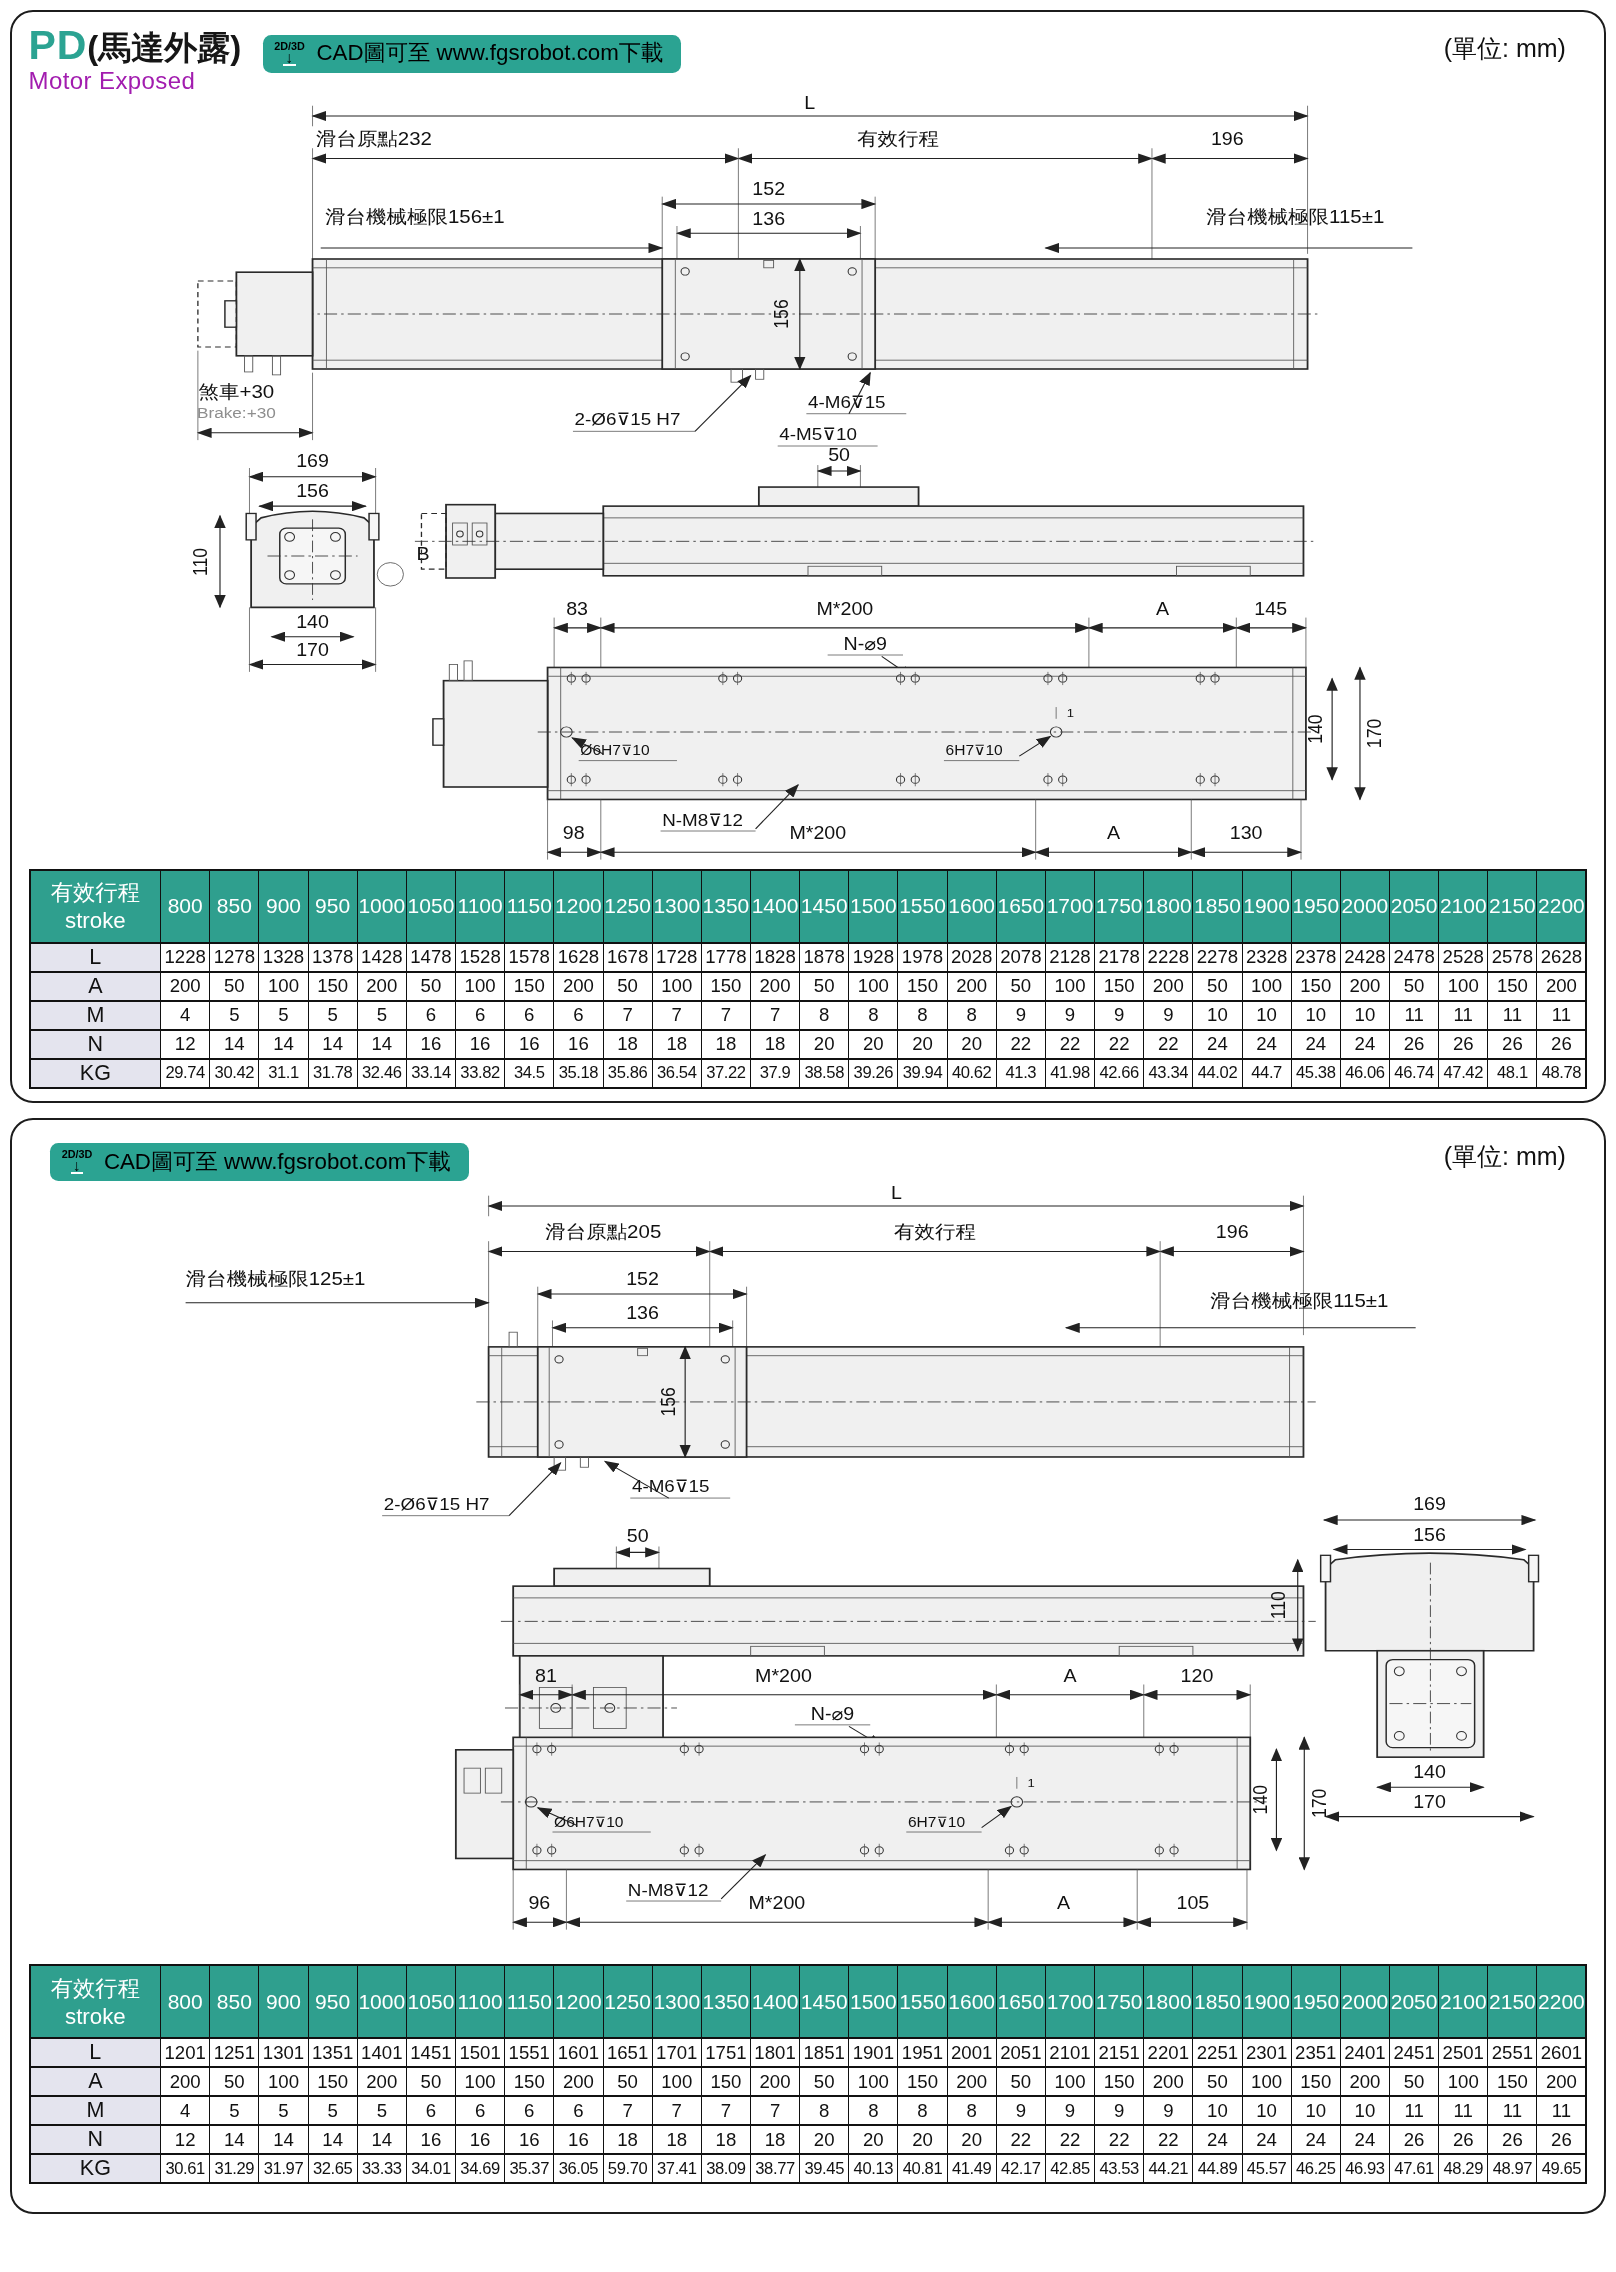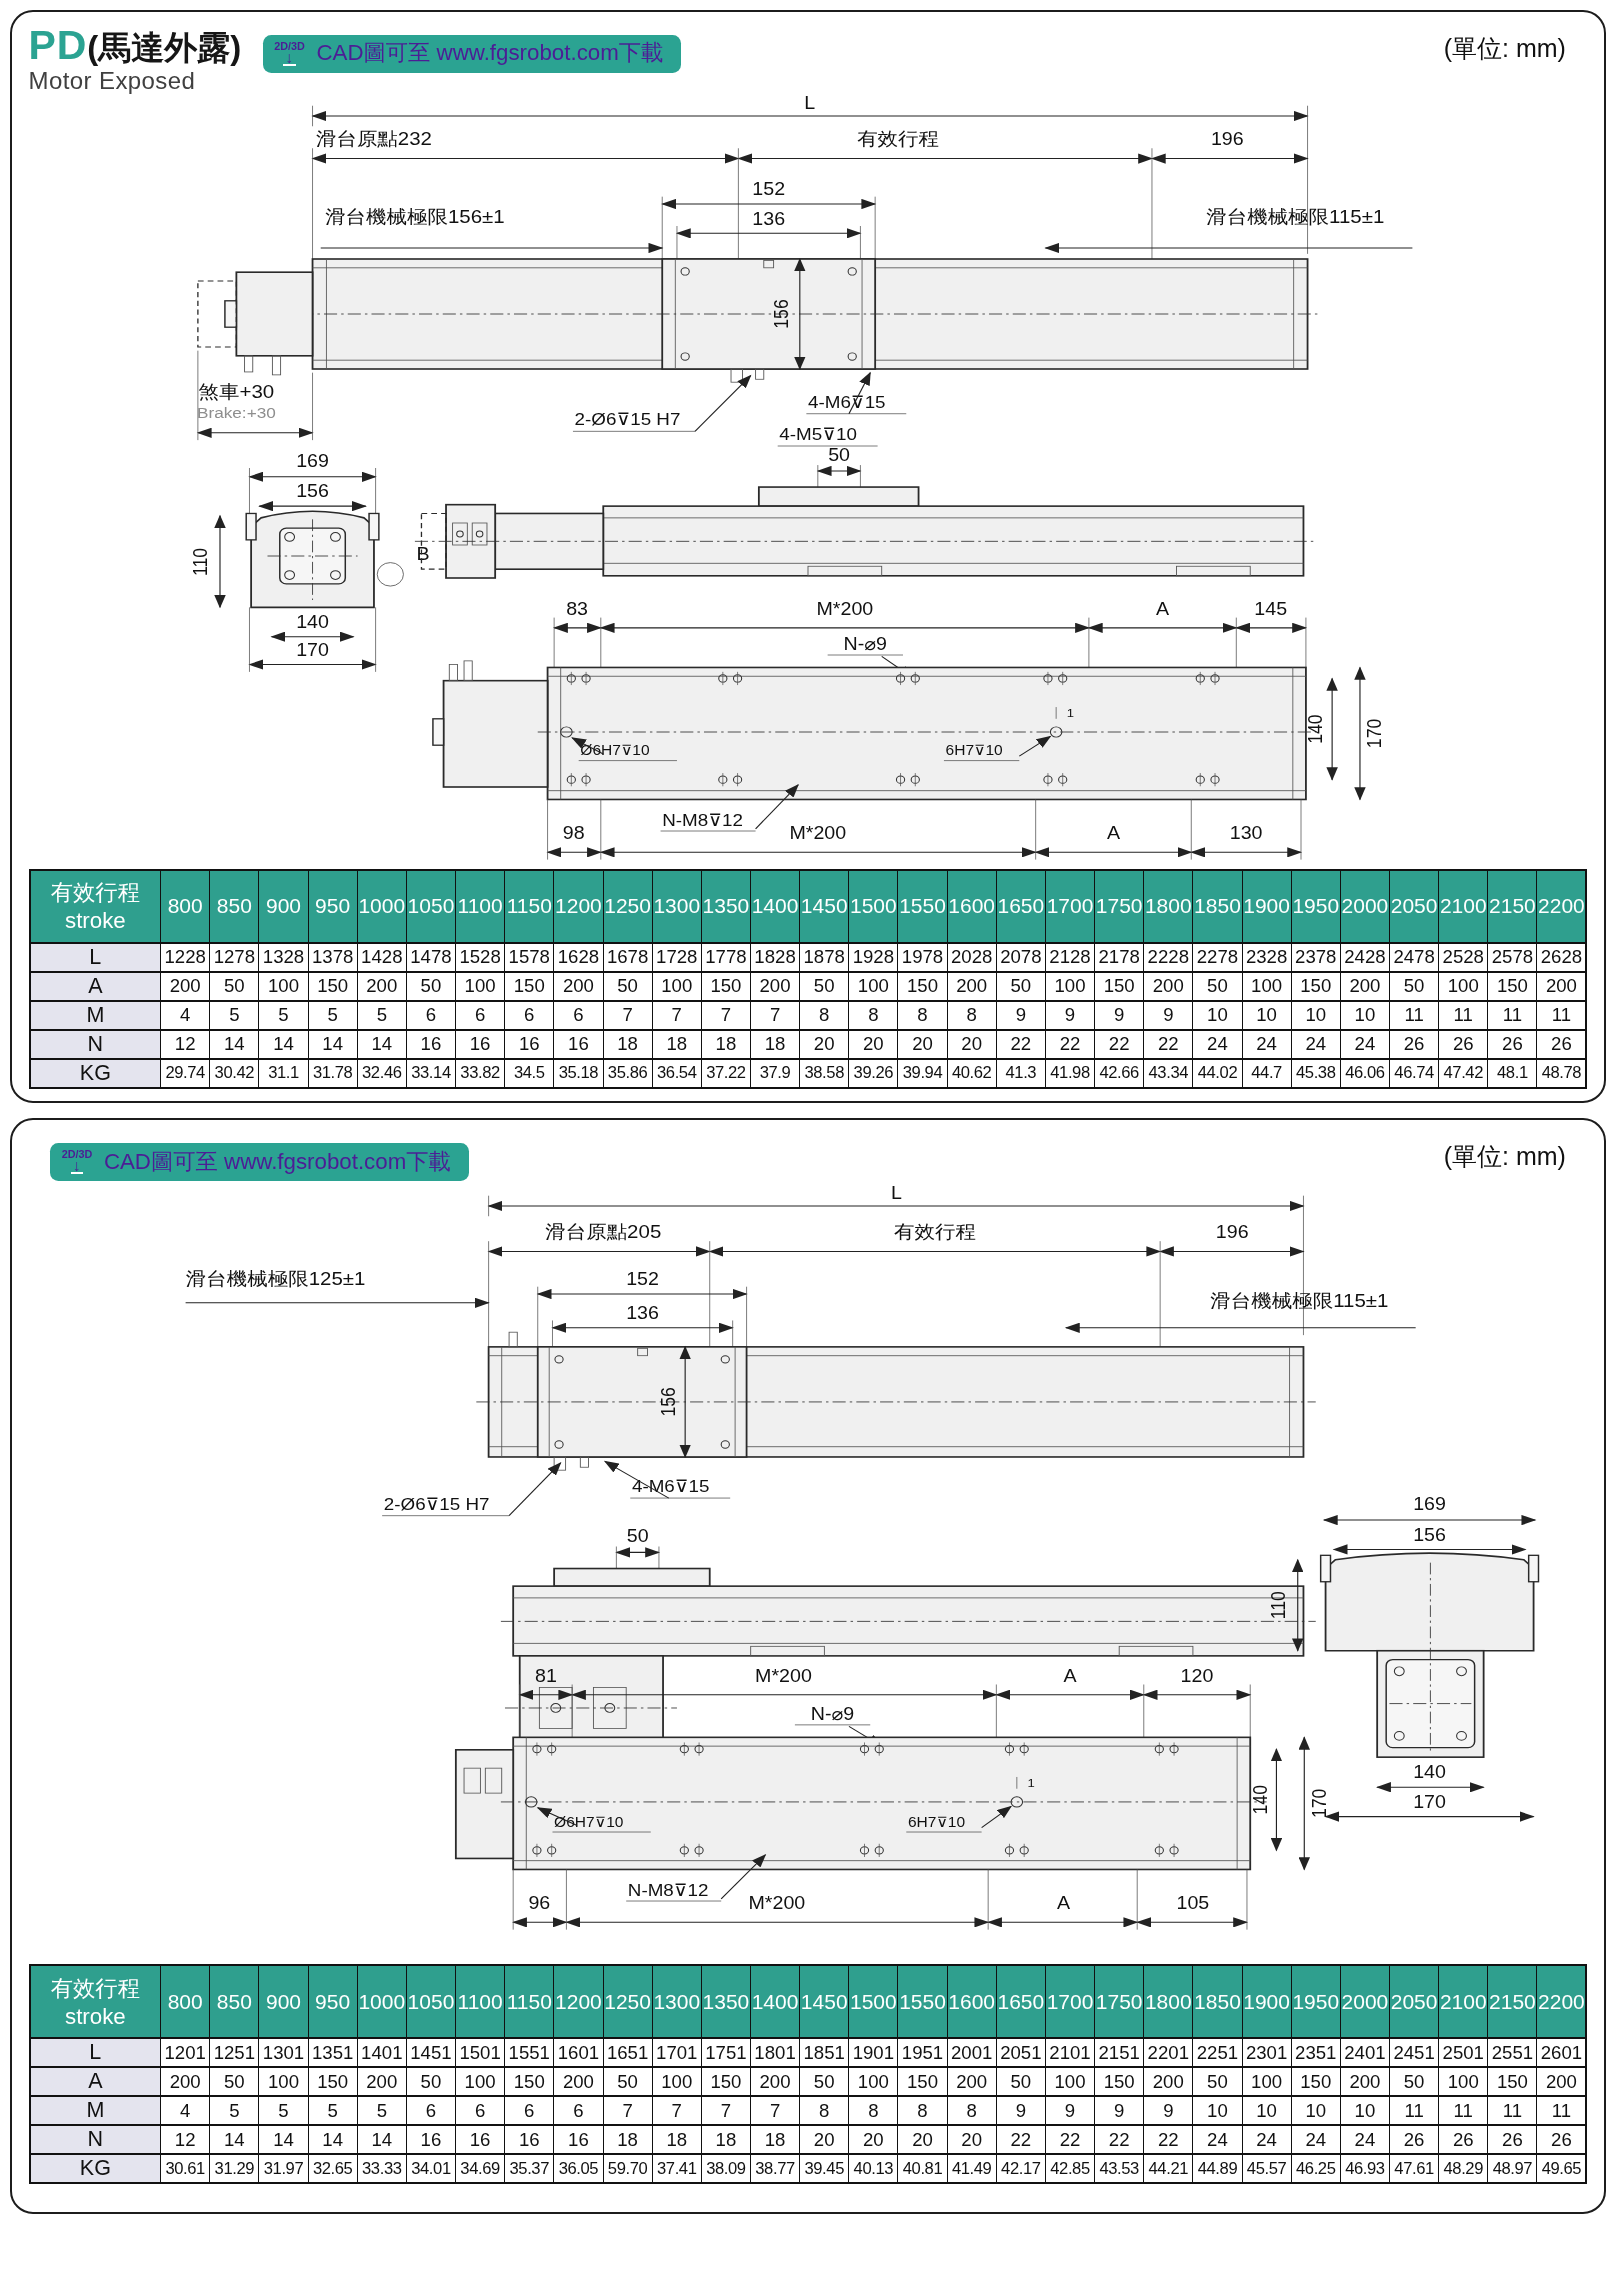--- a/index.html
+++ b/index.html
@@ -6,22 +6,22 @@
   body{width:1616px;font-family:"Liberation Sans",sans-serif;color:#111;}
   .page{width:1616px;height:2273px;background:#fff;}
   .panel{border:2.5px solid #1c1c1c;border-radius:23px;margin:10px 10px 15px;padding:11.6px 16.6px 11.6px;background:#fff;overflow:hidden;position:relative;}
   .panel.p1{height:1066px;}
   .panel.p2{height:1069px;}
   
   .sec-head{display:flex;align-items:flex-start;}
   .title-block{line-height:1.05;}
   .t1 .code{color:var(--accent,#2ba392);font-size:41px;font-weight:bold;letter-spacing:0.8px;}
   .t1 .cn{font-size:33px;color:#161616;font-weight:600;}
-  .t2{font-size:24px;color:#404040;margin-top:1.7px;letter-spacing:0.4px;}
-  .cad-badge{background:var(--accent,#2ba392);color:#4c1d95;border-radius:8.3px;margin-left:21.5px;margin-top:11.6px;
+  .t2{font-size:24px;color:#a21caf;margin-top:1.7px;letter-spacing:0.4px;}
+  .cad-badge{background:var(--accent,#2ba392);color:#000000;border-radius:8.3px;margin-left:21.5px;margin-top:11.6px;
     padding:5px 18px 6.6px 11.6px;display:flex;align-items:center;gap:11.6px;height:38px;box-sizing:border-box;}
   .dl-ico{display:flex;flex-direction:column;align-items:center;line-height:1;}
   .dl-t{font-size:10.8px;font-weight:bold;}
   .dl-a{font-size:15.7px;line-height:11.6px;border-bottom:2.1px solid #fff;padding:0 2.5px 0.8px;}
   .badge-text{font-size:22.3px;white-space:nowrap;}
   .unit{margin-left:auto;font-size:25px;padding:8.3px 21.5px 0 0;white-space:nowrap;text-align:right;}
   
   svg.drawing{display:block;width:1556px;margin:0 auto;}
   .dim{stroke:#222;stroke-width:1.4;fill:none;}
   .ext{stroke:#555;stroke-width:1;fill:none;}

